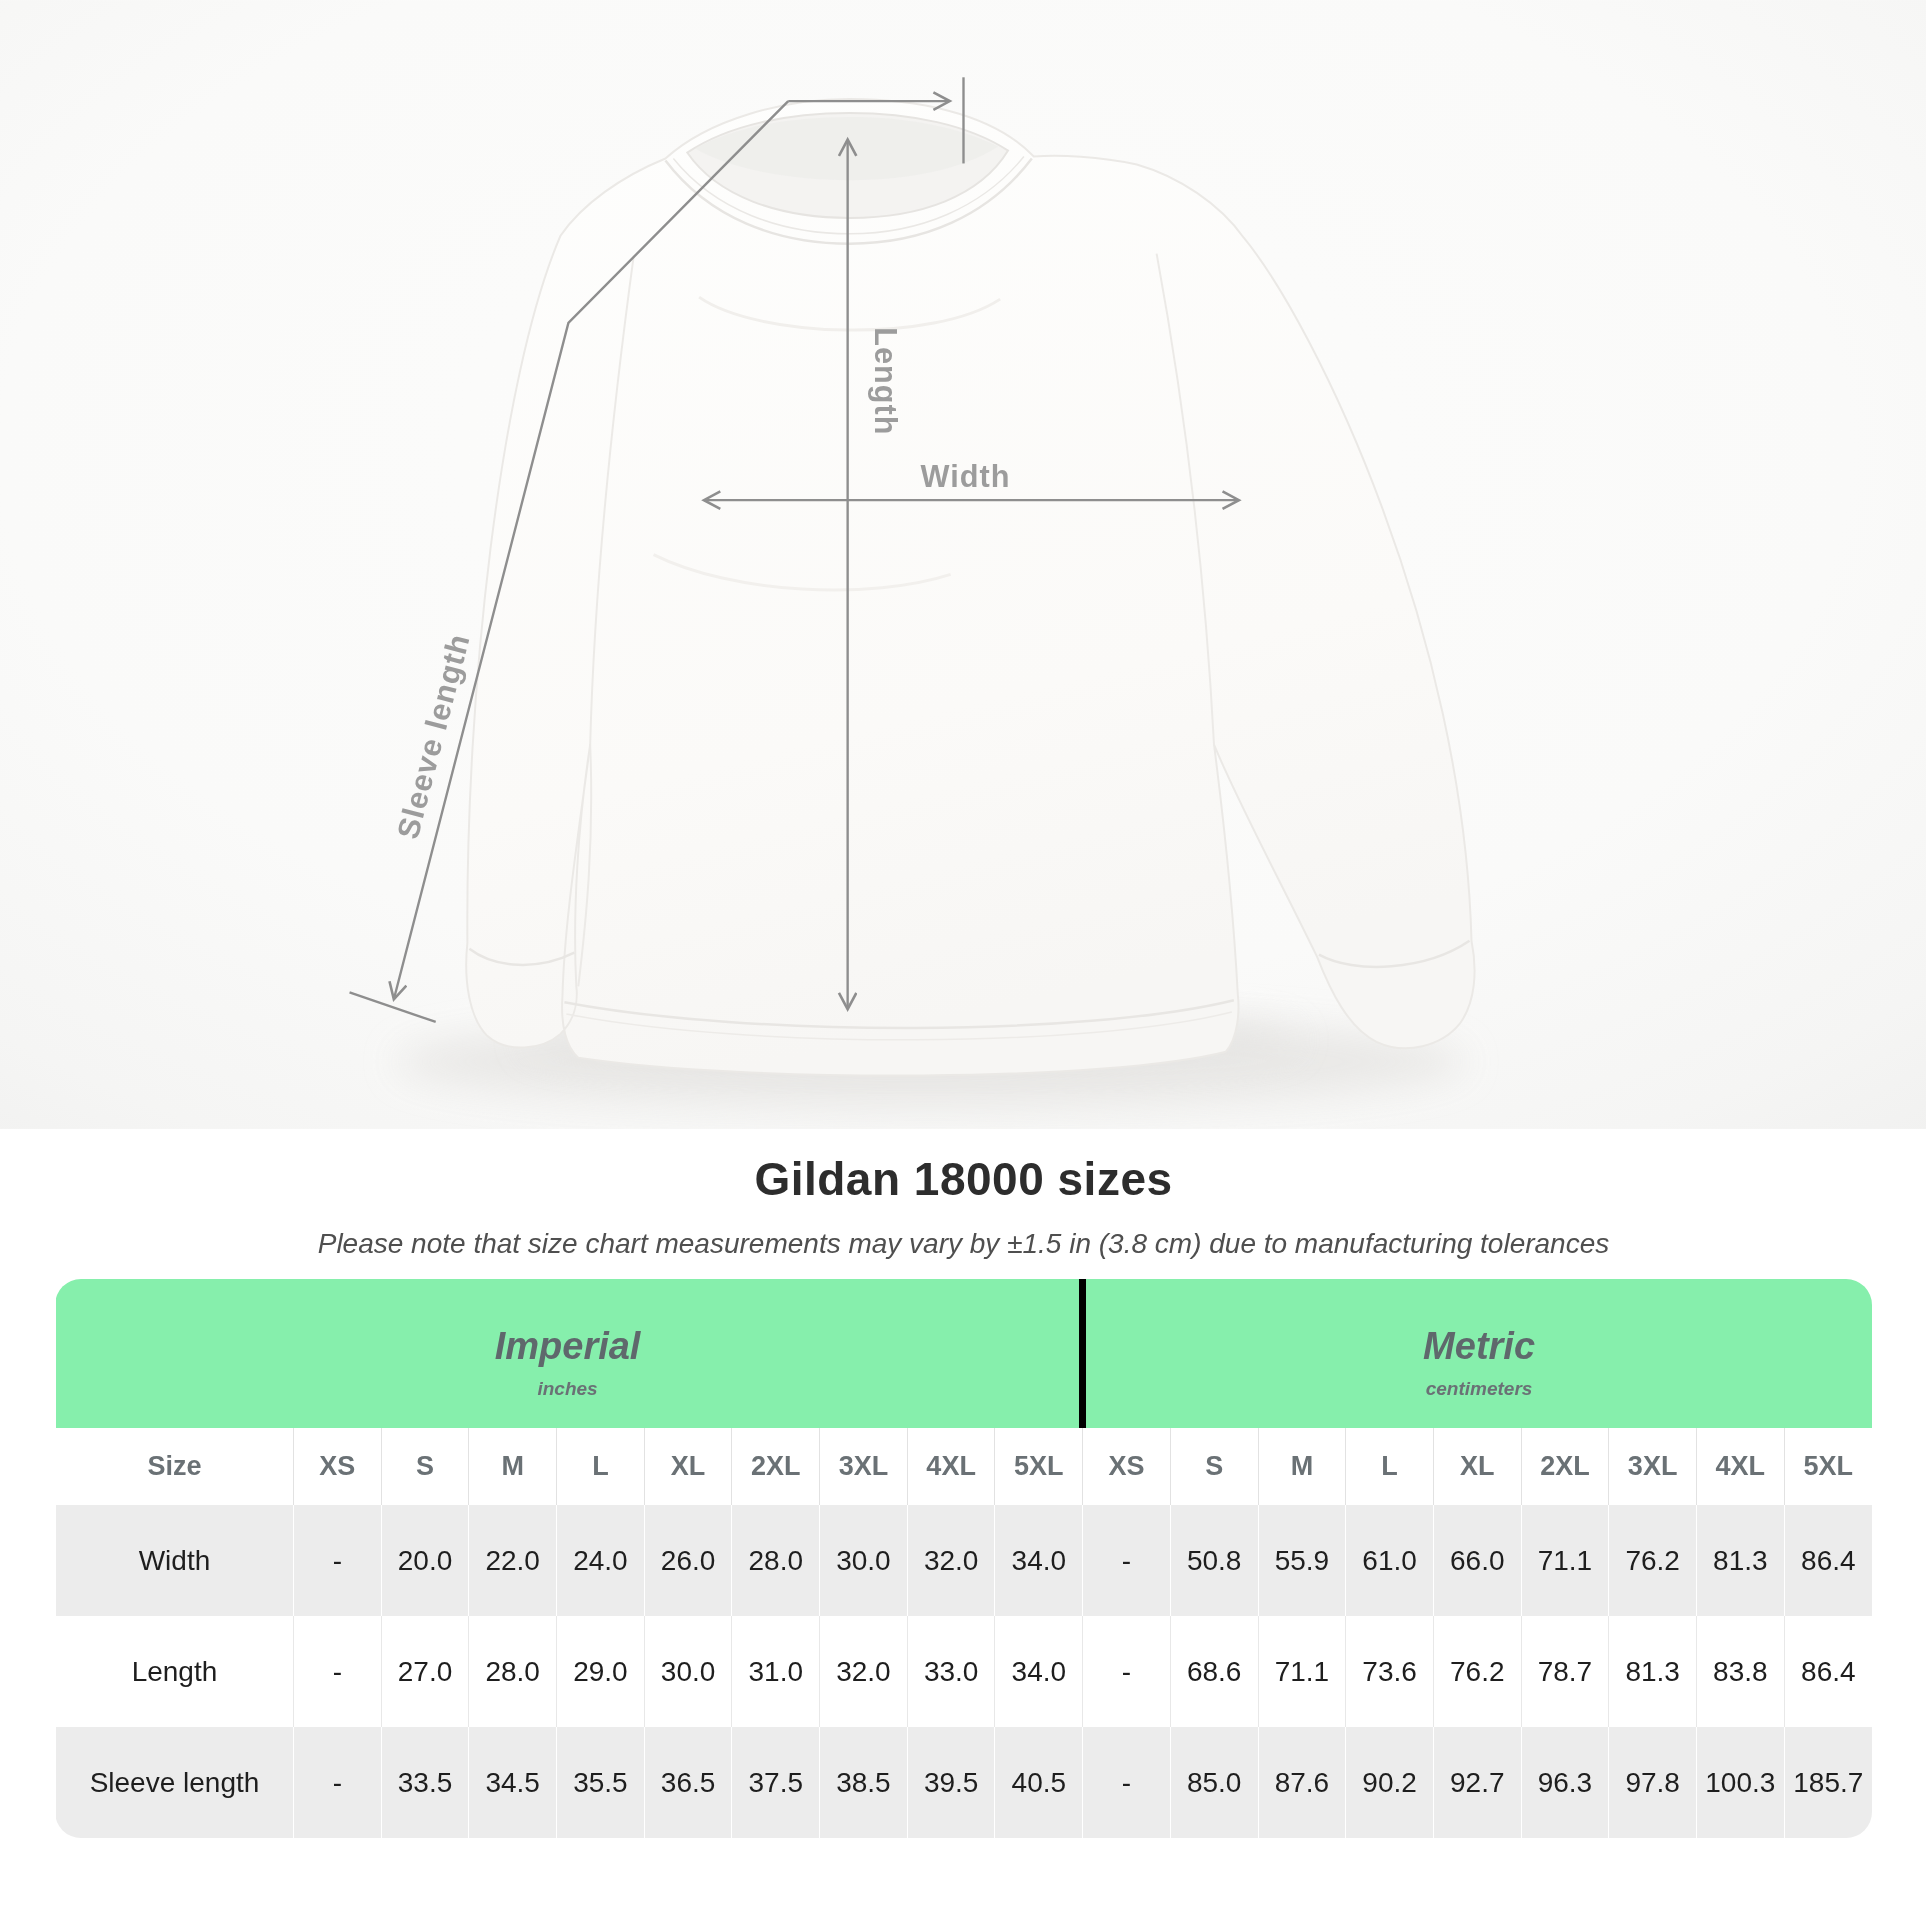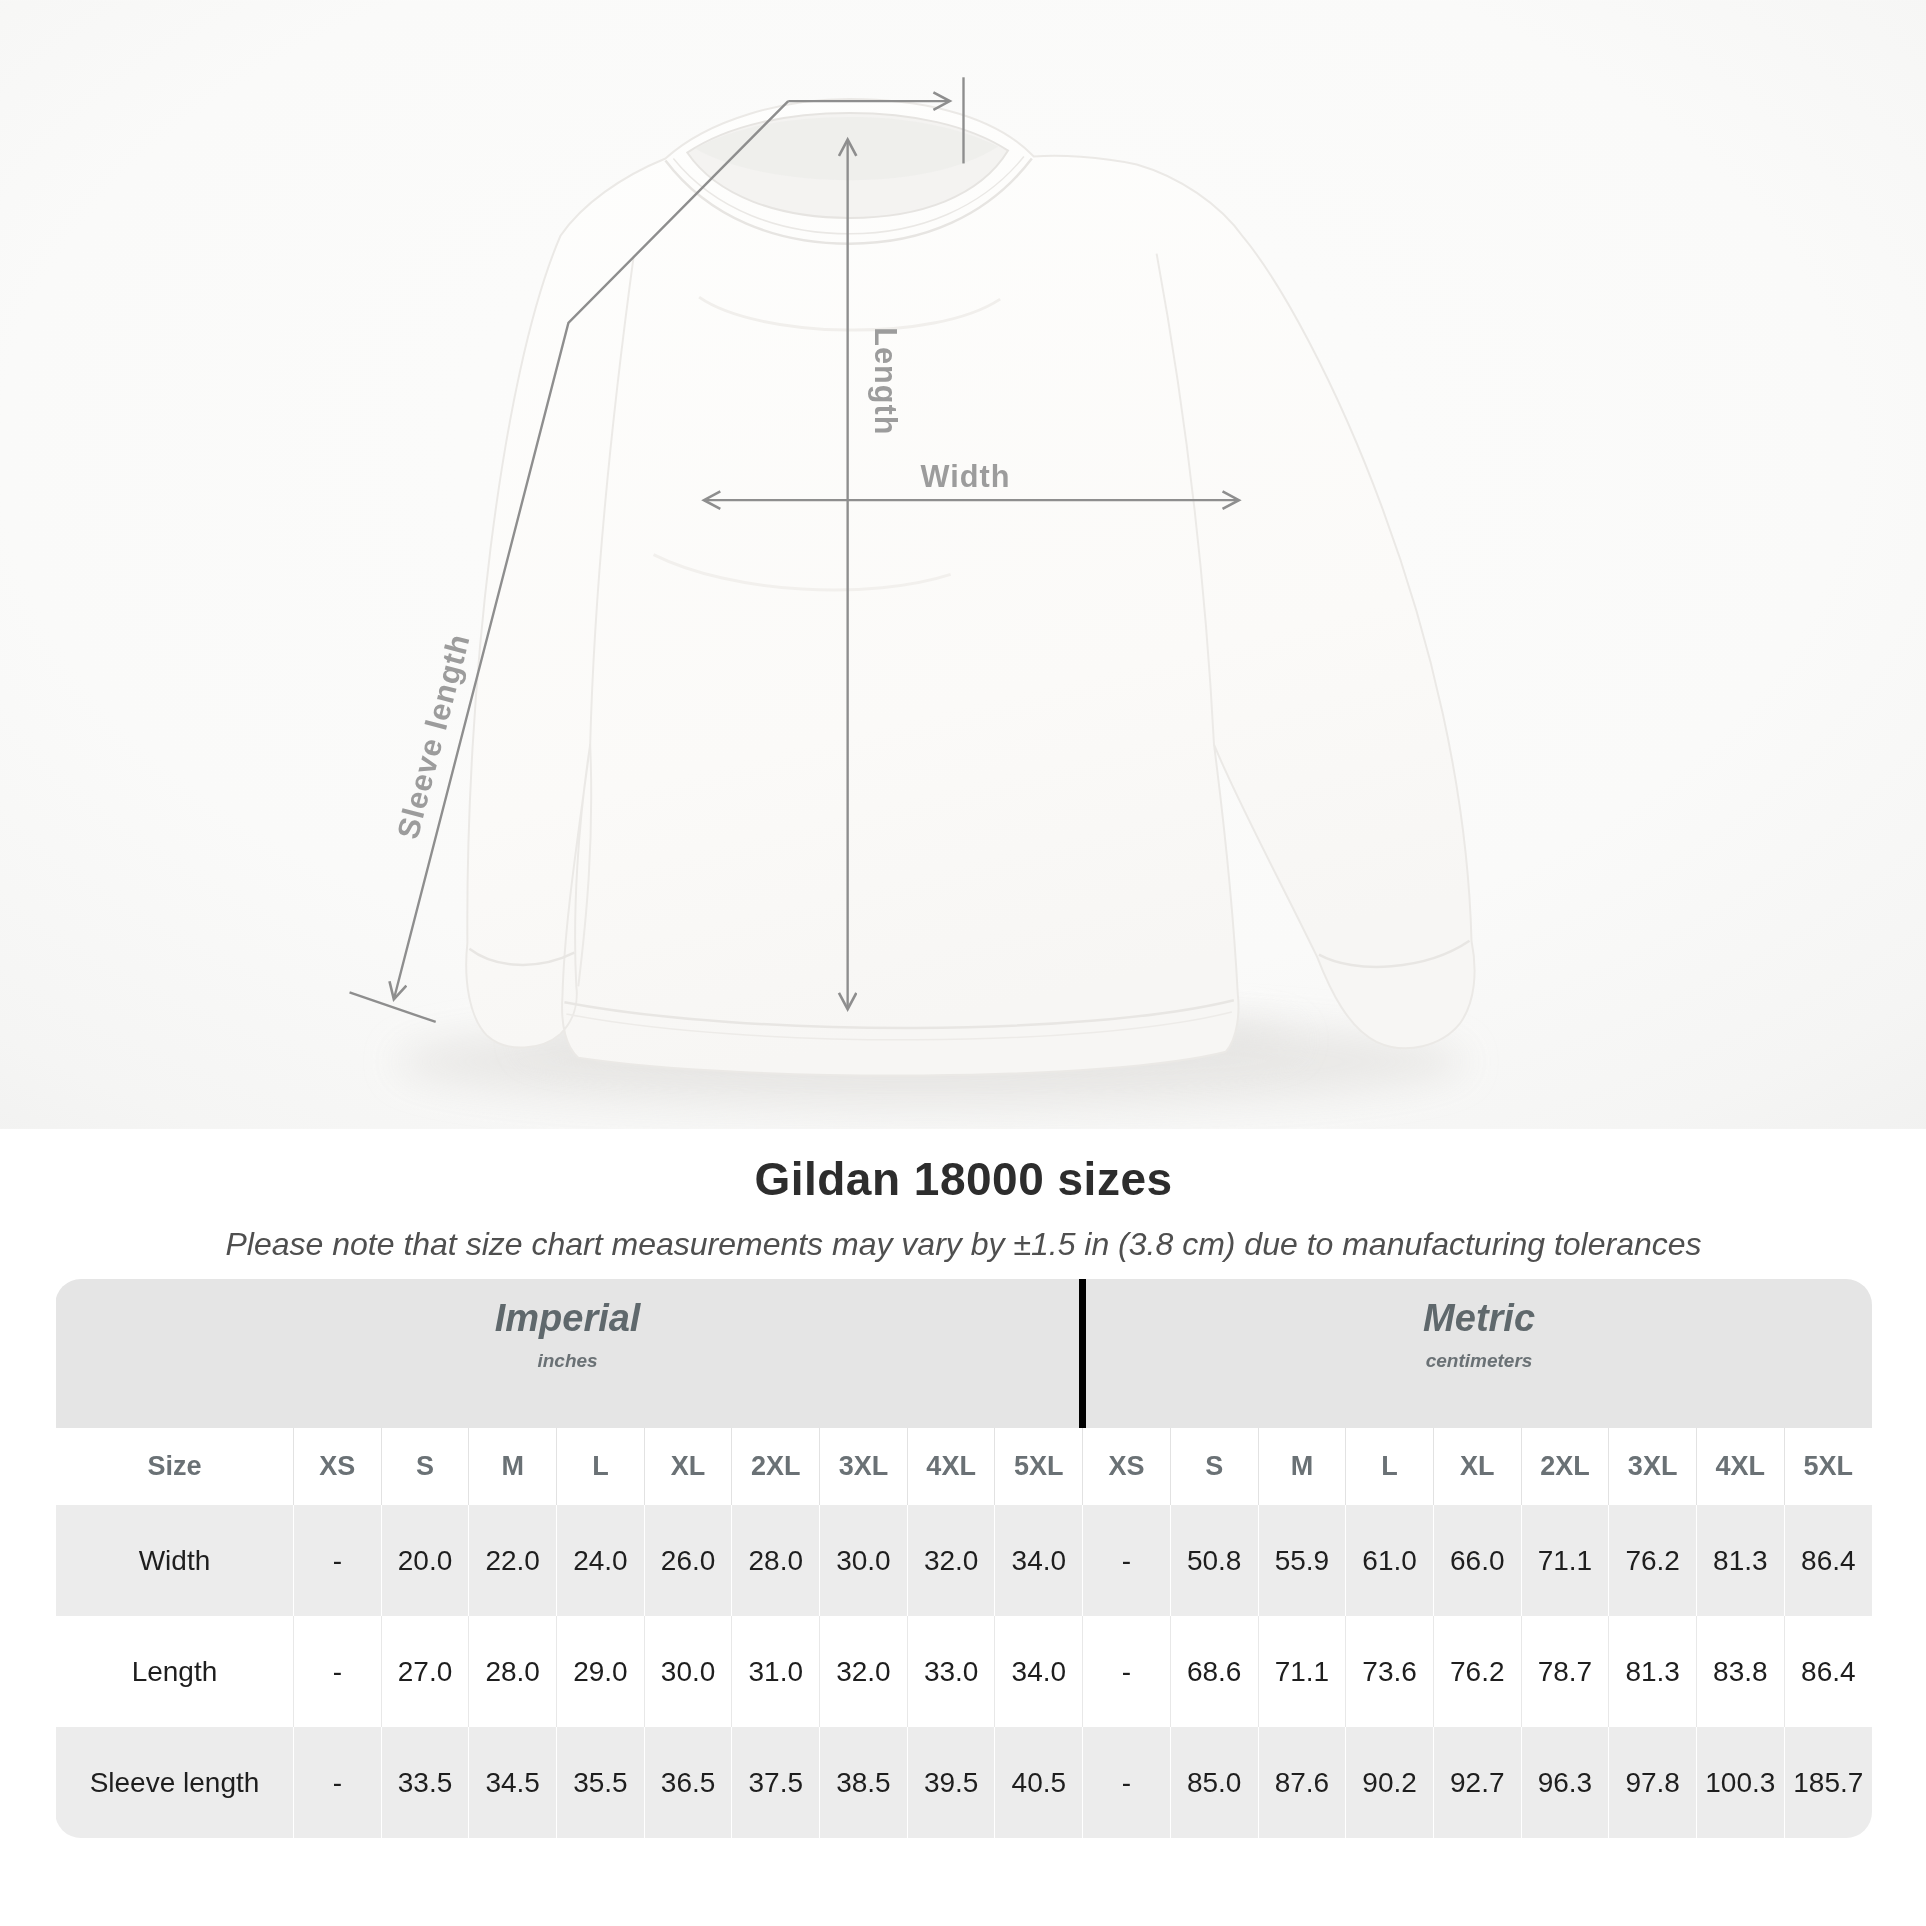--- a/index.html
+++ b/index.html
@@ -1,29 +1,29 @@
 <!DOCTYPE html>
 <html><head>
 <meta charset="utf-8">
 <style>
   html,body{margin:0;padding:0;background:#ffffff;}
   body{width:1927px;height:1927px;overflow:hidden;font-family:"Liberation Sans",sans-serif;position:relative;}
   .photo{position:relative;width:1927px;height:1129px;}
   .photo svg{display:block;}
   .title{margin:25px 0 0 0;text-align:center;font-size:46px;line-height:51px;font-weight:700;color:#2d2d2d;letter-spacing:0.5px;}
-  .subtitle{margin:24px 0 0 0;text-align:center;font-style:italic;font-size:32px;line-height:30px;color:#4f4f4f;}
+  .subtitle{margin:24px 0 0 0;text-align:center;font-style:italic;font-size:28px;line-height:30px;color:#4f4f4f;}
   .table-wrap{margin:20px 55px 0 55px;border-radius:26px;overflow:hidden;}
   table{width:100%;border-collapse:collapse;table-layout:fixed;}
   col.c-label{width:13.1%;}
   col.c-size{width:4.8278%;}
   th,td{text-align:center;vertical-align:middle;padding:0;border-left:1px solid transparent;box-sizing:border-box;}
   tr.unit-row{height:149px;}
   tr.size-row{height:77px;}
   tr.data-row{height:111px;}
-  .unit-row th{background:#e5e5e5;vertical-align:top;padding-top:16px;}
+  .unit-row th{background:#86efac;vertical-align:top;padding-top:44px;}
   .unit-row th.metric-cell{border-left:7px solid #000000;}
   .unit-label{font-size:38px;font-weight:700;font-style:italic;color:#5f686c;line-height:46px;}
   .unit-sub{font-size:19px;font-style:italic;color:#6a7175;line-height:40px;}
   .size-row th{background:#ffffff;font-size:27px;font-weight:700;color:#6a7175;}
   .size-row th:not(:first-child){border-left-color:#e2e2e2;}
   .rl{font-size:28px;font-weight:700;color:#666d71;}
   .data-row td{font-size:28px;color:#1e1e1e;font-weight:400;}
   .row-gray td, .row-gray th{background:#ececec;}
   .row-gray td:not(:first-child){border-left-color:#ffffff;}
   .row-light td, .row-light th{background:#ffffff;}

